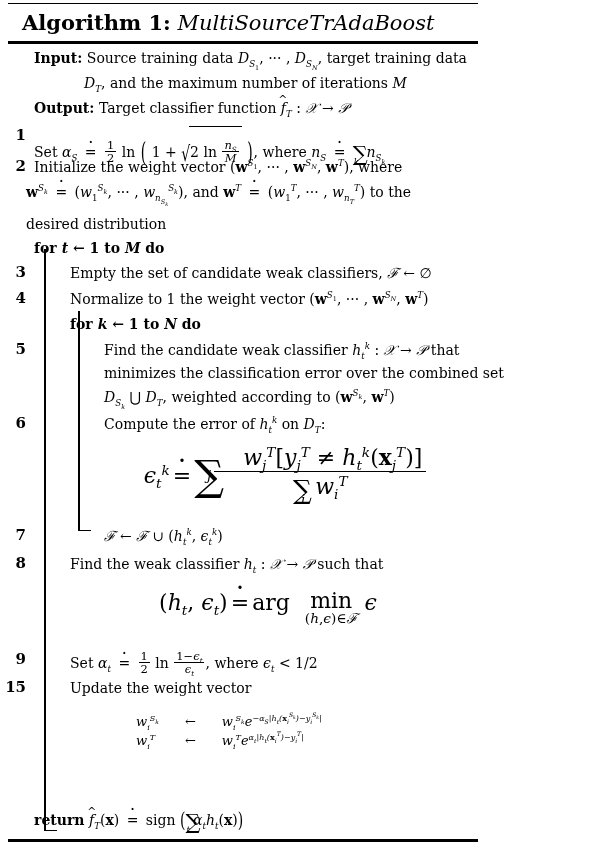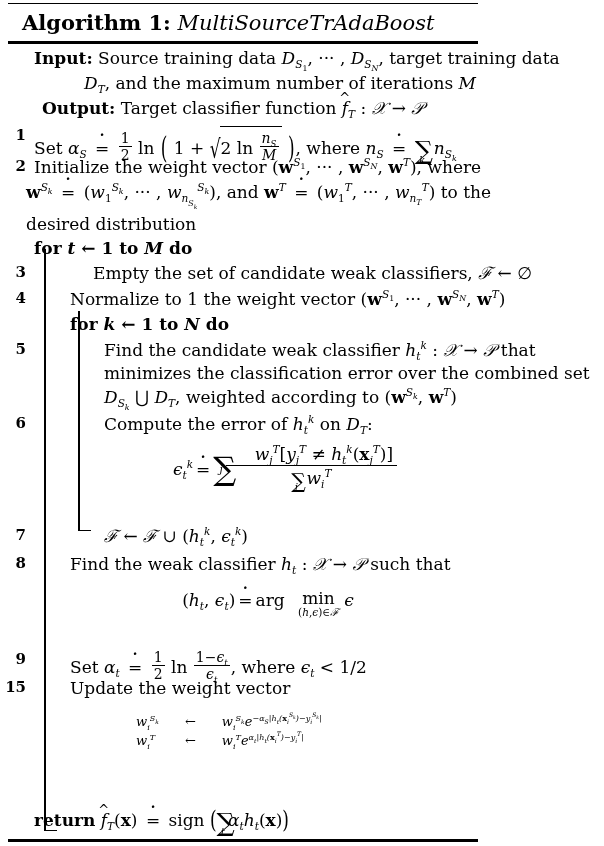--- a/index.html
+++ b/index.html
@@ -87,21 +87,21 @@
   .lineno {
     position: absolute;
     left: 0;
     width: 26px;
     text-align: right;
     font-weight: bold;
     font-size: 15px;
   }
   .text {
     position: absolute;
-    font-size: 17px;
+    font-size: 14px;
     line-height: 21px;
   }
   .bold { font-weight: bold; }
 
   
   .mi { font-style: italic; }
   .mb { font-weight: bold; font-style: normal; }
   sub, sup {
     font-size: 62%;
     line-height: 0;
@@ -133,21 +133,21 @@
     margin: 0 1px;
   }
   .paren-mid {
     display: inline-block;
     transform: scaleY(1.45);
     font-style: normal;
   }
   .sqrt {
     display: inline-block;
     border-top: 1px solid #000;
-    padding: 4px 2px 0 1px;
+    padding: 12px 2px 0 1px;
     margin-left: -1px;
   }
   .radic { font-style: normal; display: inline-block; transform: scaleY(1.5) translateY(1px); }
   .bigsum {
     font-size: 150%;
     font-style: normal;
     display: inline-block;
     vertical-align: -0.2em;
   }
   .sumsub {
@@ -184,21 +184,21 @@
     top: -0.66em;
     left: 50%;
     transform: translateX(-50%);
     font-size: 115%;
   }
 
   
   .display {
     position: absolute;
     text-align: center;
-    font-size: 17px;
+    font-size: 22px;
   }
   .eqfrac {
     display: inline-block;
     vertical-align: middle;
     text-align: center;
   }
   .eqfrac .num { display: block; padding: 0 4px 1px; margin-left: 25px; }
   .eqfrac .den { display: block; border-top: 1.2px solid #000; padding: 2px 4px 0; }
 
   .updates {
@@ -240,21 +240,21 @@
     </div>
     <div class="line" style="top:27px;">
       <div class="text" style="left:84px;">
         <span>
           <span class="mi">D</span><sub><span class="mi">T</span></sub>, and the maximum number of iterations <span class="mi">M</span>
         </span>
       </div>
     </div>
 
     <div class="line" style="top:52px;">
-      <div class="text" style="left:42px;">
+      <div class="text" style="left:34px;">
         <span class="bold">Output:</span>
         <span>
           Target classifier function <span class="hat mi">f</span><sub><span class="mi">T</span></sub> <span class="op">:</span> <span class="mi">𝒳</span> <span class="op">→</span> <span class="mi">𝒫</span>
         </span>
       </div>
     </div>
 
     <div class="line" style="top:80px;">
       <div class="lineno">1</div>
       <div class="text" style="left:34px;">
@@ -301,21 +301,21 @@
         <span>for</span>
         <span class="mi">t</span> <span class="op">←</span> 1
         <span>to</span>
         <span class="mi">M</span>
         <span>do</span>
       </div>
     </div>
 
     <div class="line" style="top:217px;">
       <div class="lineno">3</div>
-      <div class="text" style="left:70px;margin-left:23px;">
+      <div class="text" style="left:70px;">
         Empty the set of candidate weak classifiers, <span class="mi">ℱ</span> <span class="op">←</span> <span class="op">∅</span>
       </div>
     </div>
 
     <div class="line" style="top:243px;">
       <div class="lineno">4</div>
       <div class="text" style="left:70px;">
         Normalize to 1 the weight vector (<span class="mb">w</span><sup><span class="mi">S</span><sub class="up">1</sub></sup>, <span class="op">···</span> , <span class="mb">w</span><sup><span class="mi">S<sub>N</sub></span></sup>, <span class="mb">w</span><sup><span class="mi">T</span></sup>)
       </div>
     </div>

